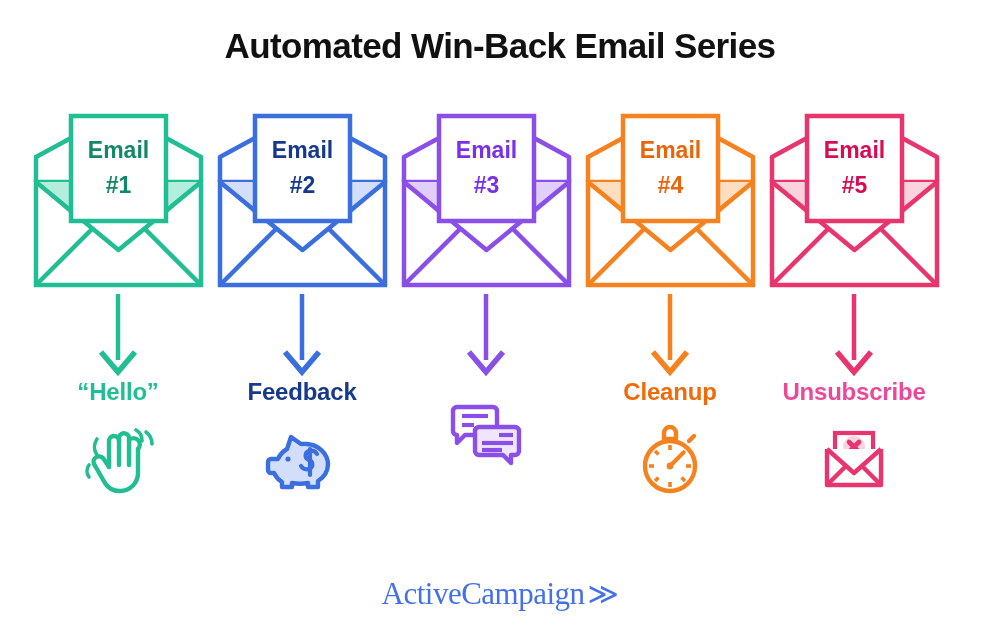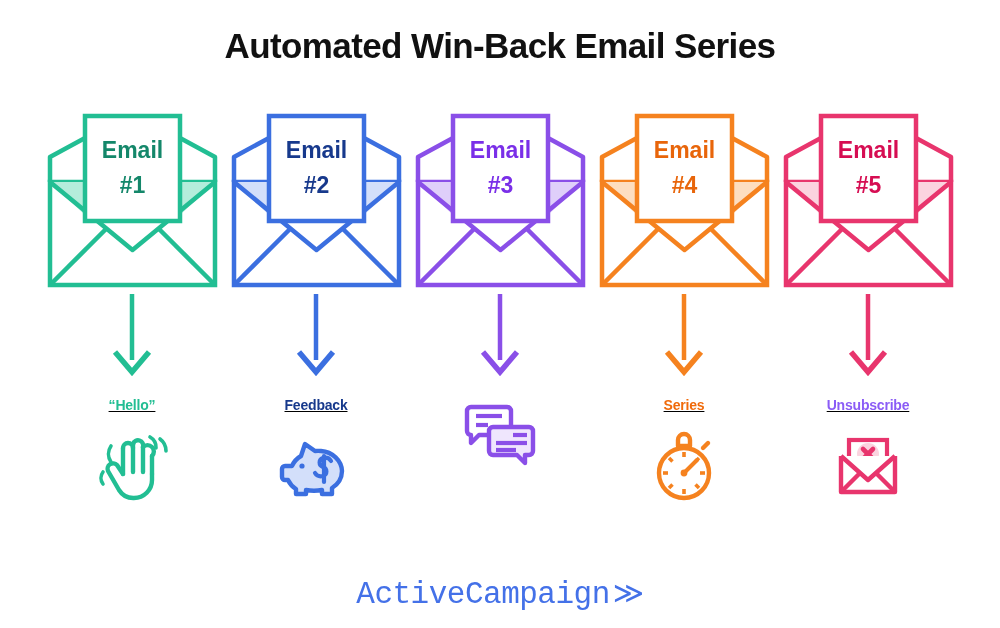--- a/index.html
+++ b/index.html
@@ -36,24 +36,23 @@
   }
 
   
   .columns {
     position: absolute;
     top: 110px;
     left: 0;
     width: 1000px;
     display: flex;
     flex-direction: row;
-    justify-content: center;
+    justify-content: flex-start;
     padding: 0 26px;
     box-sizing: border-box;
-    text-decoration: underline;
   }
   .column {
     width: 184px;
     display: flex;
     flex-direction: column;
     align-items: center;
   }
 
   .envelope-wrap {
     width: 175px;
@@ -63,24 +62,24 @@
   .envelope-wrap svg { display: block; }
 
   .arrow-wrap {
     width: 60px;
     height: 86px;
     margin-top: 2px;
   }
   .arrow-wrap svg { display: block; }
 
   .step-label {
-    font-size: 14px;
+    font-size: 24px;
     font-weight: 700;
     letter-spacing: -0.2px;
-    margin-top: 19px;
+    margin-top: 0;
     text-align: center;
     white-space: nowrap;
   }
 
   .icon-wrap {
     width: 84px;
     height: 78px;
     margin-top: 14px;
     display: flex;
     align-items: center;
@@ -92,21 +91,21 @@
   .logo {
     position: absolute;
     left: 0;
     bottom: 16px;
     width: 1000px;
     text-align: center;
     font-size: 31px;
     font-weight: 400;
     letter-spacing: -0.5px;
     color: #4471E8;
-    font-family: Liberation Mono, monospace;
+    font-family: Liberation Serif, serif;
   }
   .logo .chev {
     font-size: 30px;
     font-weight: 400;
     padding-left: 3px;
   }
 </style>
 </head>
 <body>
 
@@ -271,21 +270,21 @@
         </svg>
       </div>
 
       <div class="arrow-wrap">
         <svg width="60" height="86" viewBox="0 0 60 86">
           <line x1="30" y1="2" x2="30" y2="68" stroke="#F5821F" stroke-width="4.5"></line>
           <polyline points="13,60 30,80 47,60" fill="none" stroke="#F5821F" stroke-width="5.5"></polyline>
         </svg>
       </div>
 
-      <div class="step-label" style="color:#F06A0A">Series</div>
+      <div class="step-label" style="color:#F06A0A">Cleanup</div>
 
       <div class="icon-wrap">
         <svg width="78" height="72" viewBox="0 0 78 72">
 
           <path d="M33 10 a6 6 0 0 1 12 0 L45 16 L33 16 Z" fill="none" stroke="#F5821F" stroke-width="4.4" stroke-linejoin="round"></path>
 
           <line x1="58" y1="18" x2="63" y2="13" stroke="#F5821F" stroke-width="4.4" stroke-linecap="round"></line>
 
           <circle cx="39" cy="43" r="25" fill="#ffffff" stroke="#F5821F" stroke-width="4.4"></circle>
 
@@ -323,21 +322,21 @@
         </svg>
       </div>
 
       <div class="arrow-wrap">
         <svg width="60" height="86" viewBox="0 0 60 86">
           <line x1="30" y1="2" x2="30" y2="68" stroke="#E8356D" stroke-width="4.5"></line>
           <polyline points="13,60 30,80 47,60" fill="none" stroke="#E8356D" stroke-width="5.5"></polyline>
         </svg>
       </div>
 
-      <div class="step-label" style="color:#8b5cf6">Unsubscribe</div>
+      <div class="step-label" style="color:#ec4899">Unsubscribe</div>
 
       <div class="icon-wrap">
         <svg width="78" height="72" viewBox="0 0 78 72">
 
           <rect x="20" y="10" width="38" height="30" fill="#ffffff" stroke="#E8356D" stroke-width="4.2"></rect>
 
           <circle cx="39" cy="24" r="11" fill="#FBD3DF"></circle>
           <g stroke="#E8356D" stroke-width="4.6" stroke-linecap="round">
             <line x1="34" y1="19" x2="44" y2="29"></line>
             <line x1="44" y1="19" x2="34" y2="29"></line>

